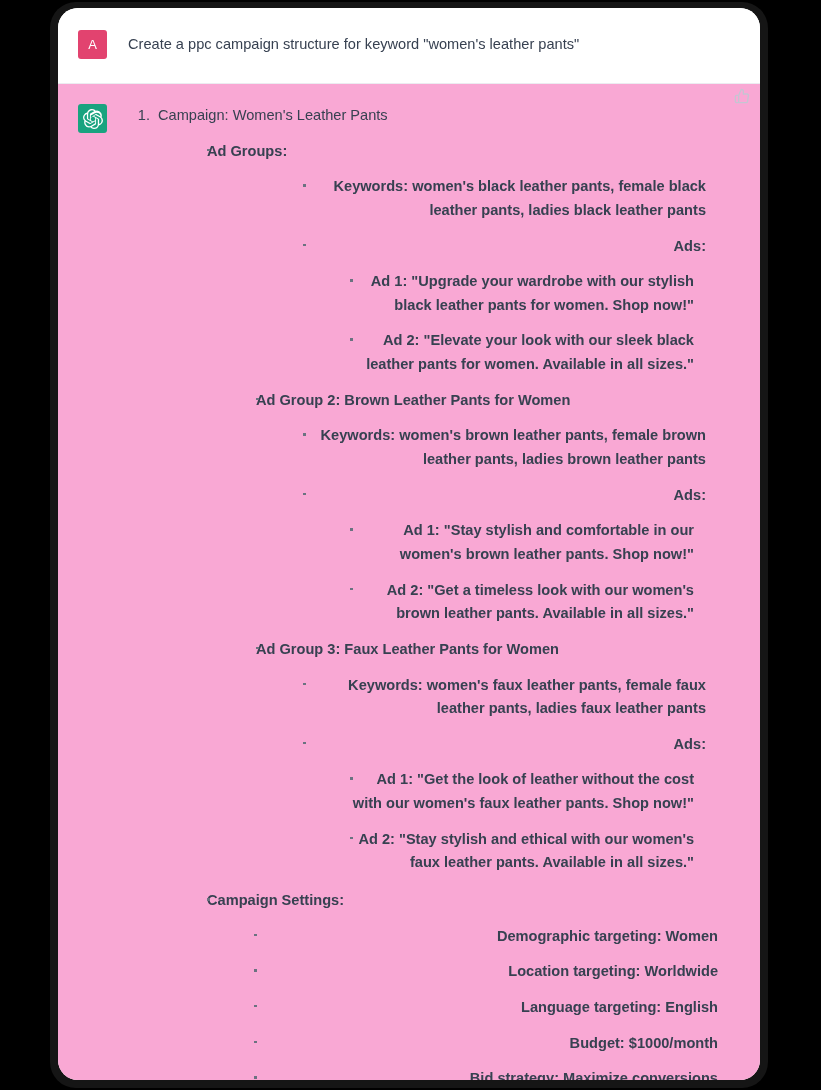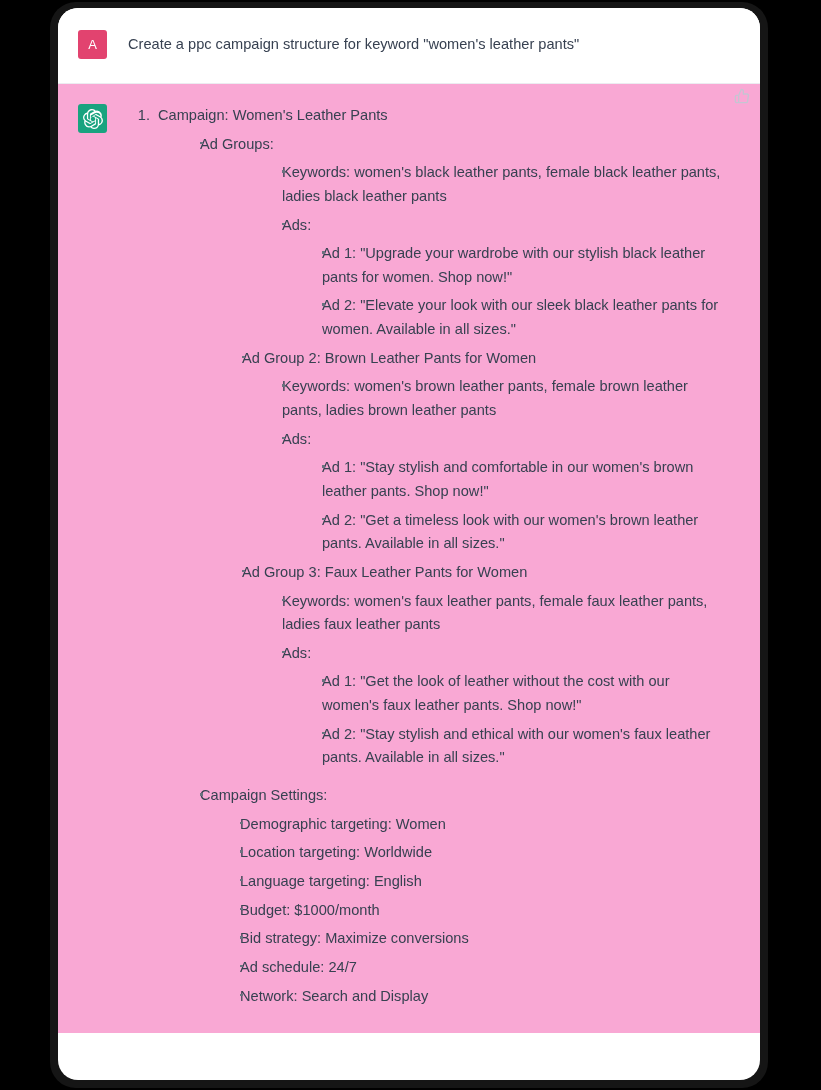--- a/index.html
+++ b/index.html
@@ -80,38 +80,39 @@
   ol.root > li::marker{ color:#374151; font-size:14.6px; }
 
   ul.lvl{
     list-style:none;
     margin:0;
     padding-left:23px;
   }
   ul.lvl > li{
     position:relative;
     padding-left:15px;
-    margin:5px;
+    margin:12px;
+    font-weight:bold;
   }
   ul.lvl > li > .li-text::before{
     content:"";
     position:absolute;
     left:0px; top:9px;
     width:2.5px; height:2.5px;
     background:#6b7280;
     border-radius:0;
   }
   .li-text{
     display:block;
     position:relative;
   }
   
   ul.lvl.l2{ padding-left:22px; }
   ul.lvl.l3{ padding-left:22px; }
-  ul.lvl.l4{ padding-left:20px; }
+  ul.lvl.l4{ padding-left:20px;text-align:right; }
 
   .note{
     margin-top:17px;
     color:#374151;
     font-size:14.6px;
     line-height:1.72;
     padding-left:0px;
   }
 </style>
 </head>

